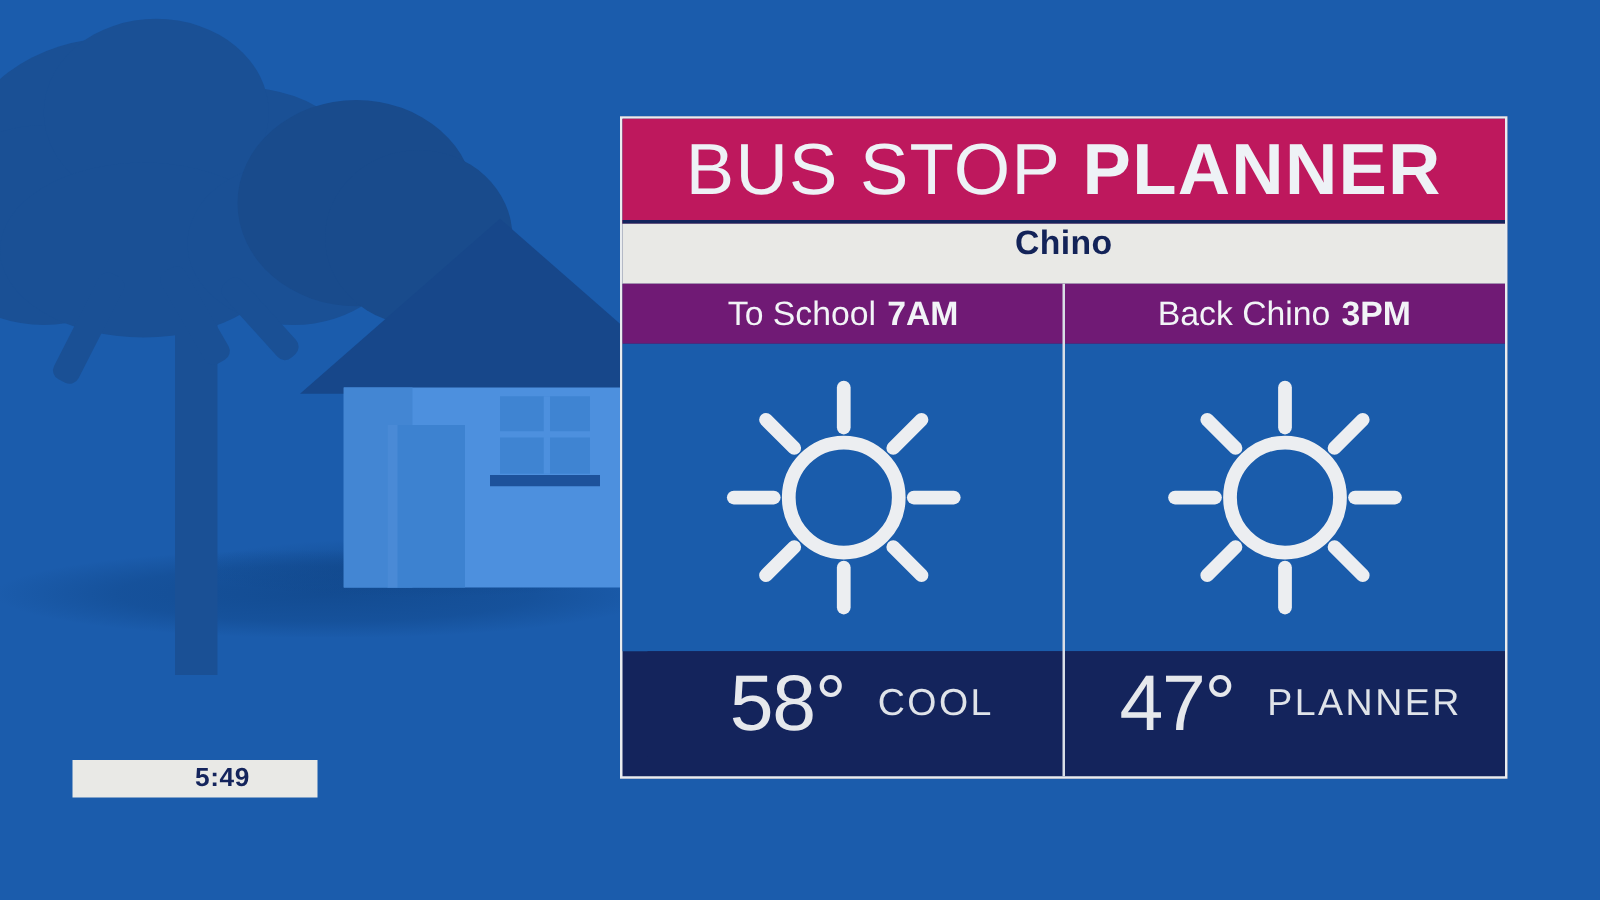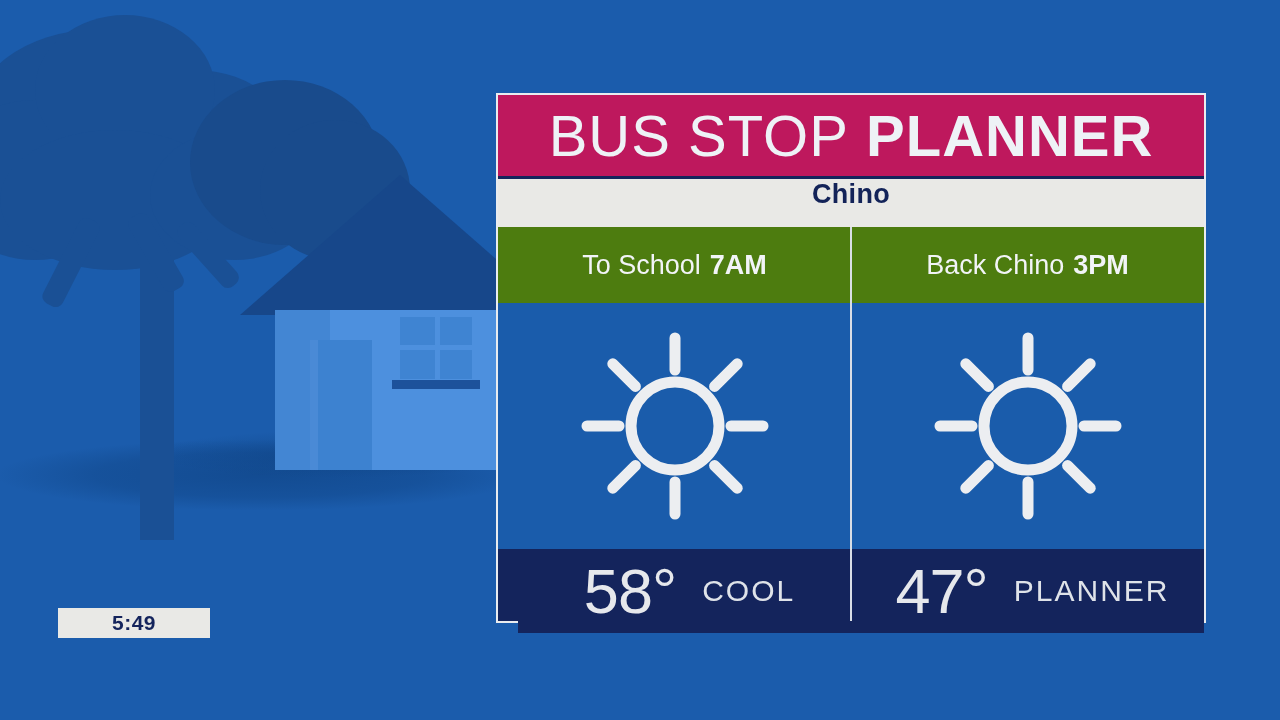--- a/index.html
+++ b/index.html
@@ -60,21 +60,21 @@
     font-size:58px;line-height:1;color:#eef2f6;letter-spacing:1px;white-space:nowrap;
   }
   .title .thin{font-weight:300;}
   .title .bold{font-weight:700;}
 
   .cityband{
     height:48px;background:#e9e9e6;display:flex;justify-content:center;
   }
   .cityname{font-size:27px;font-weight:700;color:#132358;letter-spacing:.3px;}
 
-  .colheads{height:76px;background:#4d7c0f;display:flex;}
+  .colheads{height:48px;background:#701a75;display:flex;}
   .colhead{
     flex:1;display:flex;align-items:center;justify-content:center;
     color:#f2f4f7;font-size:27px;white-space:nowrap;
   }
   .colhead .lbl{font-weight:400;}
   .colhead .tm{font-weight:700;margin-left:9px;}
 
   .icons{height:246px;background:#1a5cab;display:flex;}
   .iconcell{flex:1;display:flex;align-items:center;justify-content:center;}
 
@@ -107,21 +107,21 @@
   .l-good .g2{font-size:19px;}
   .l-day{
     position:absolute;left:26px;top:26px;color:#ffffff;font-weight:700;
     font-size:19px;line-height:19px;letter-spacing:0px;
   }
   .l-la{
     position:absolute;left:72px;top:22px;color:#ffffff;font-weight:700;
     font-size:40px;line-height:40px;letter-spacing:-1px;
   }
   .logo-clock{
-    width:152px;height:30px;background:#e9e9e6;display:flex;align-items:center;justify-content:center;
+    width:152px;height:30px;background:#e9e9e6;display:flex;align-items:center;justify-content:center;padding-left:44px;
   }
   .clocktext{font-size:21px;font-weight:700;color:#14245c;letter-spacing:.5px;}
 </style>
 </head>
 <body>
 
 <div id="stage">
 
   <div class="bg">
 

